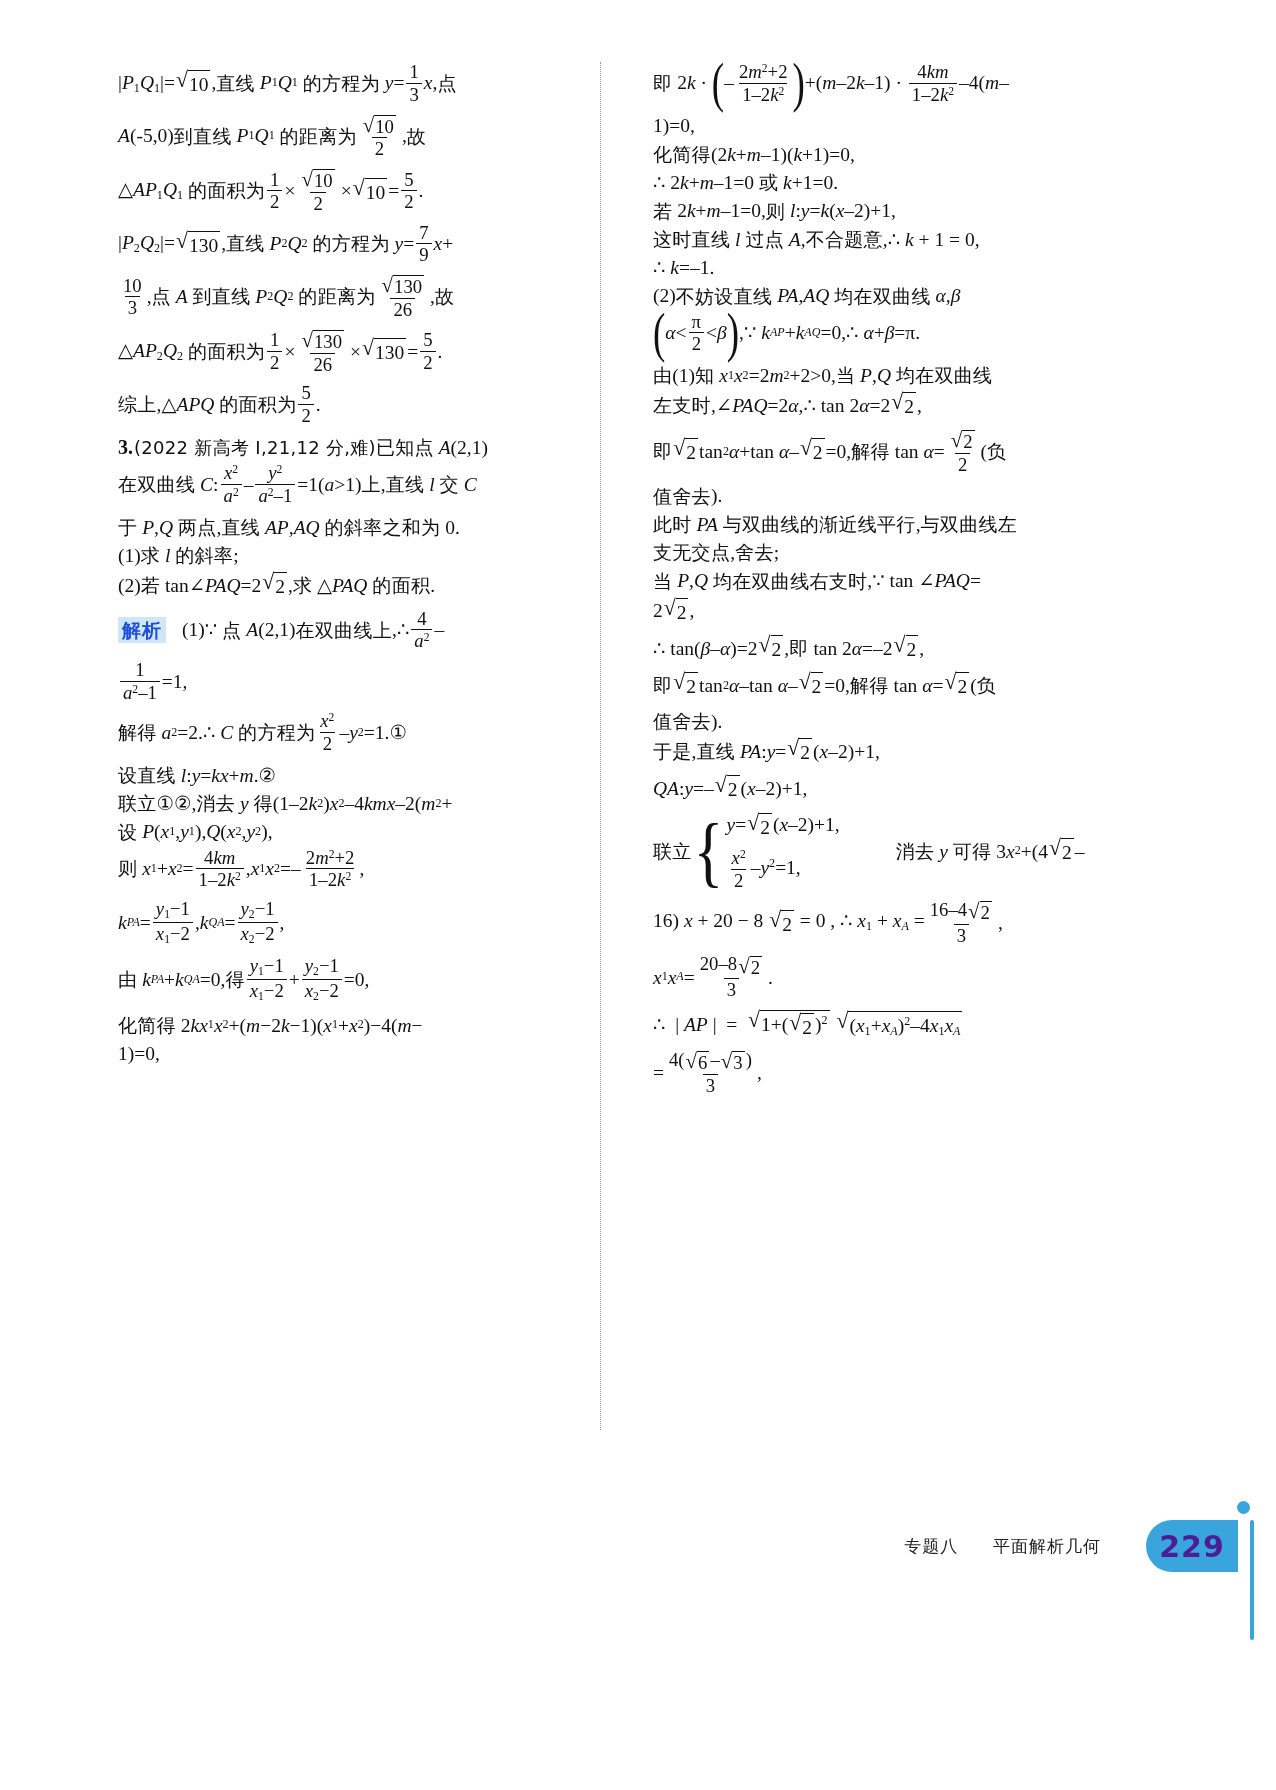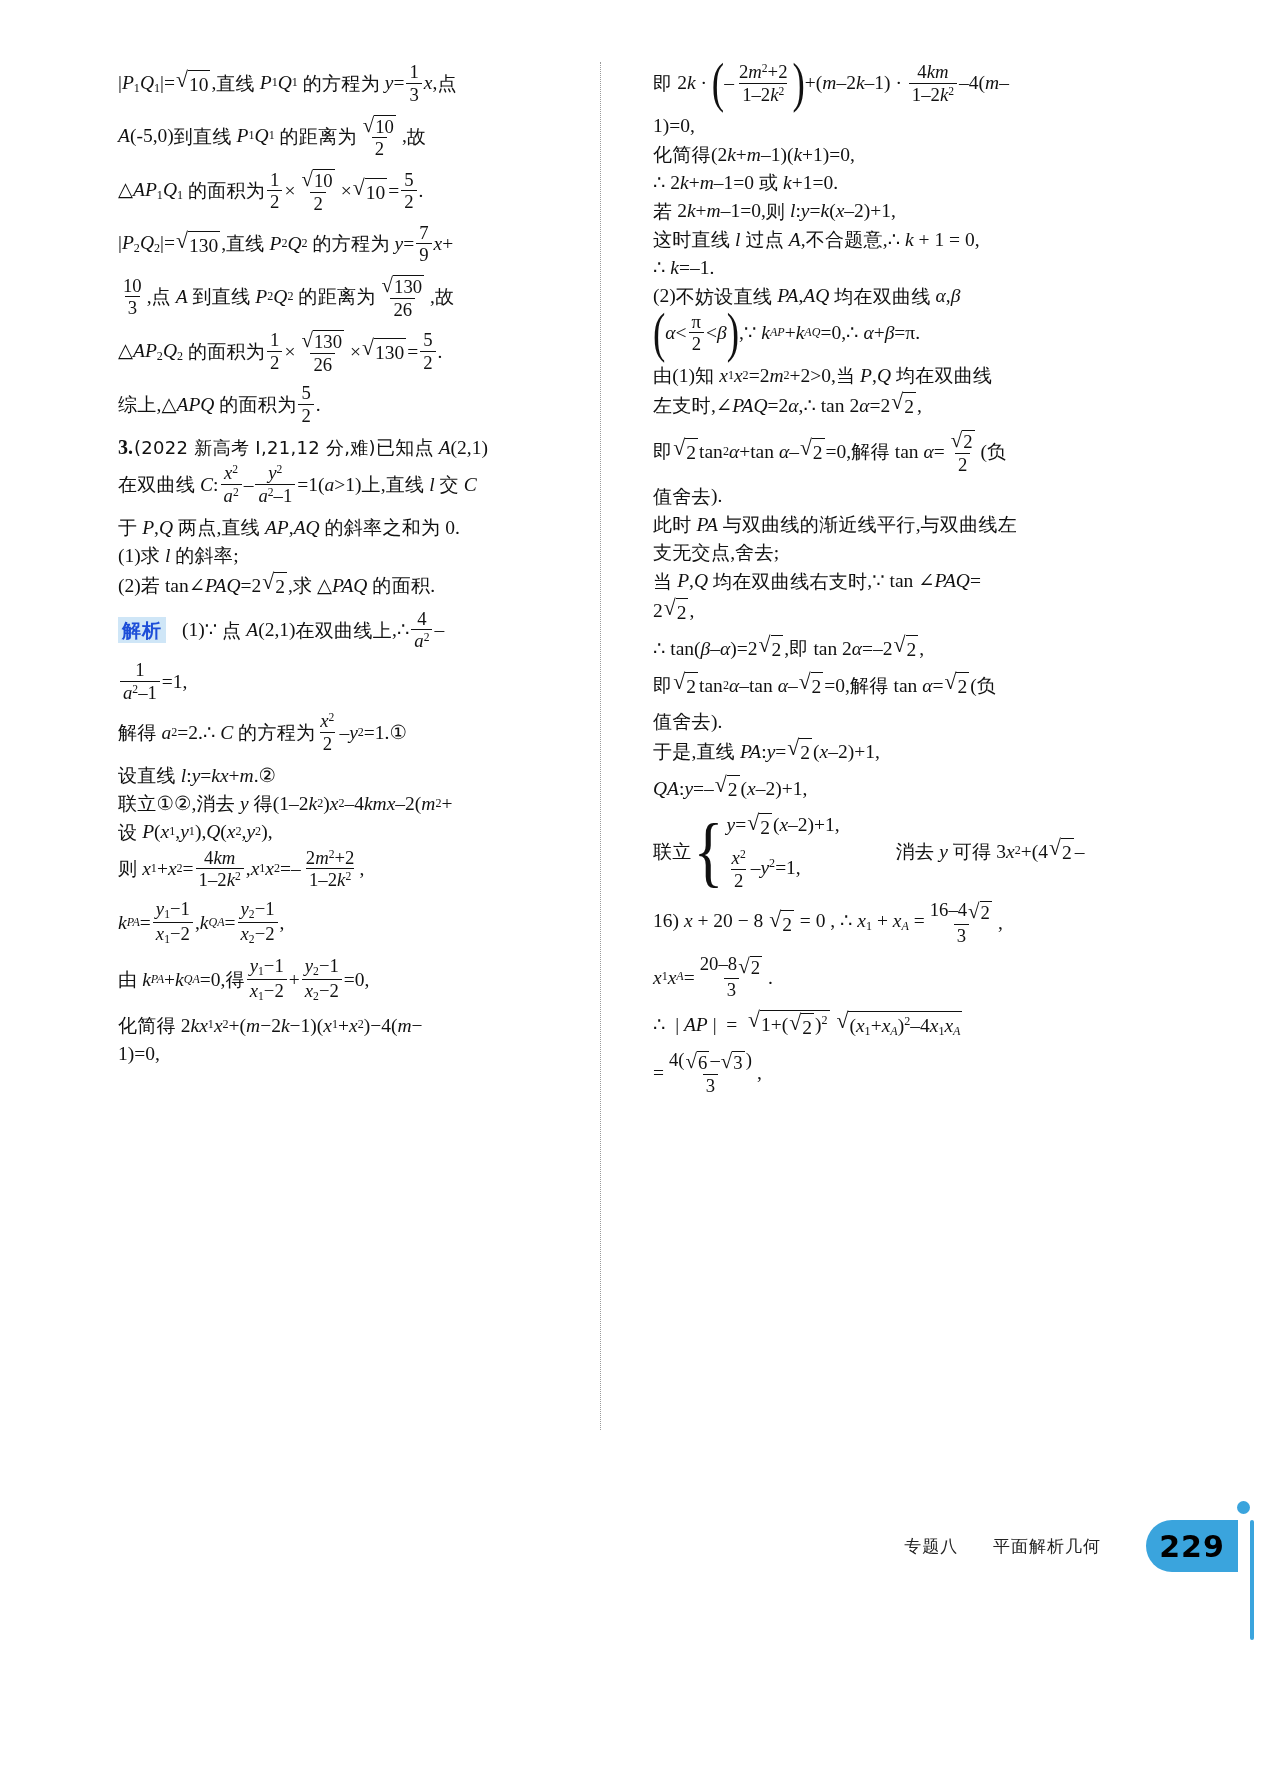--- a/index.html
+++ b/index.html
@@ -109,21 +109,21 @@
     letter-spacing:1px;
     white-space:nowrap;
   }
   .footer-text .sep{display:inline-block;width:22px;}
   .pagebadge{
     position:absolute;
     right:38px;bottom:218px;
     width:92px;height:52px;
     background:#3aa4dd;
     border-radius:26px 0 0 26px;
-    color:#000000;
+    color:#4c1d95;
     font-family:"DejaVu Sans","Liberation Sans",sans-serif;
     font-weight:bold;
     font-size:30px;
     display:flex;align-items:center;justify-content:center;
     letter-spacing:1px;
   }
   .sidebar-dot{
     position:absolute;
     right:26px;bottom:276px;
     width:13px;height:13px;border-radius:50%;

